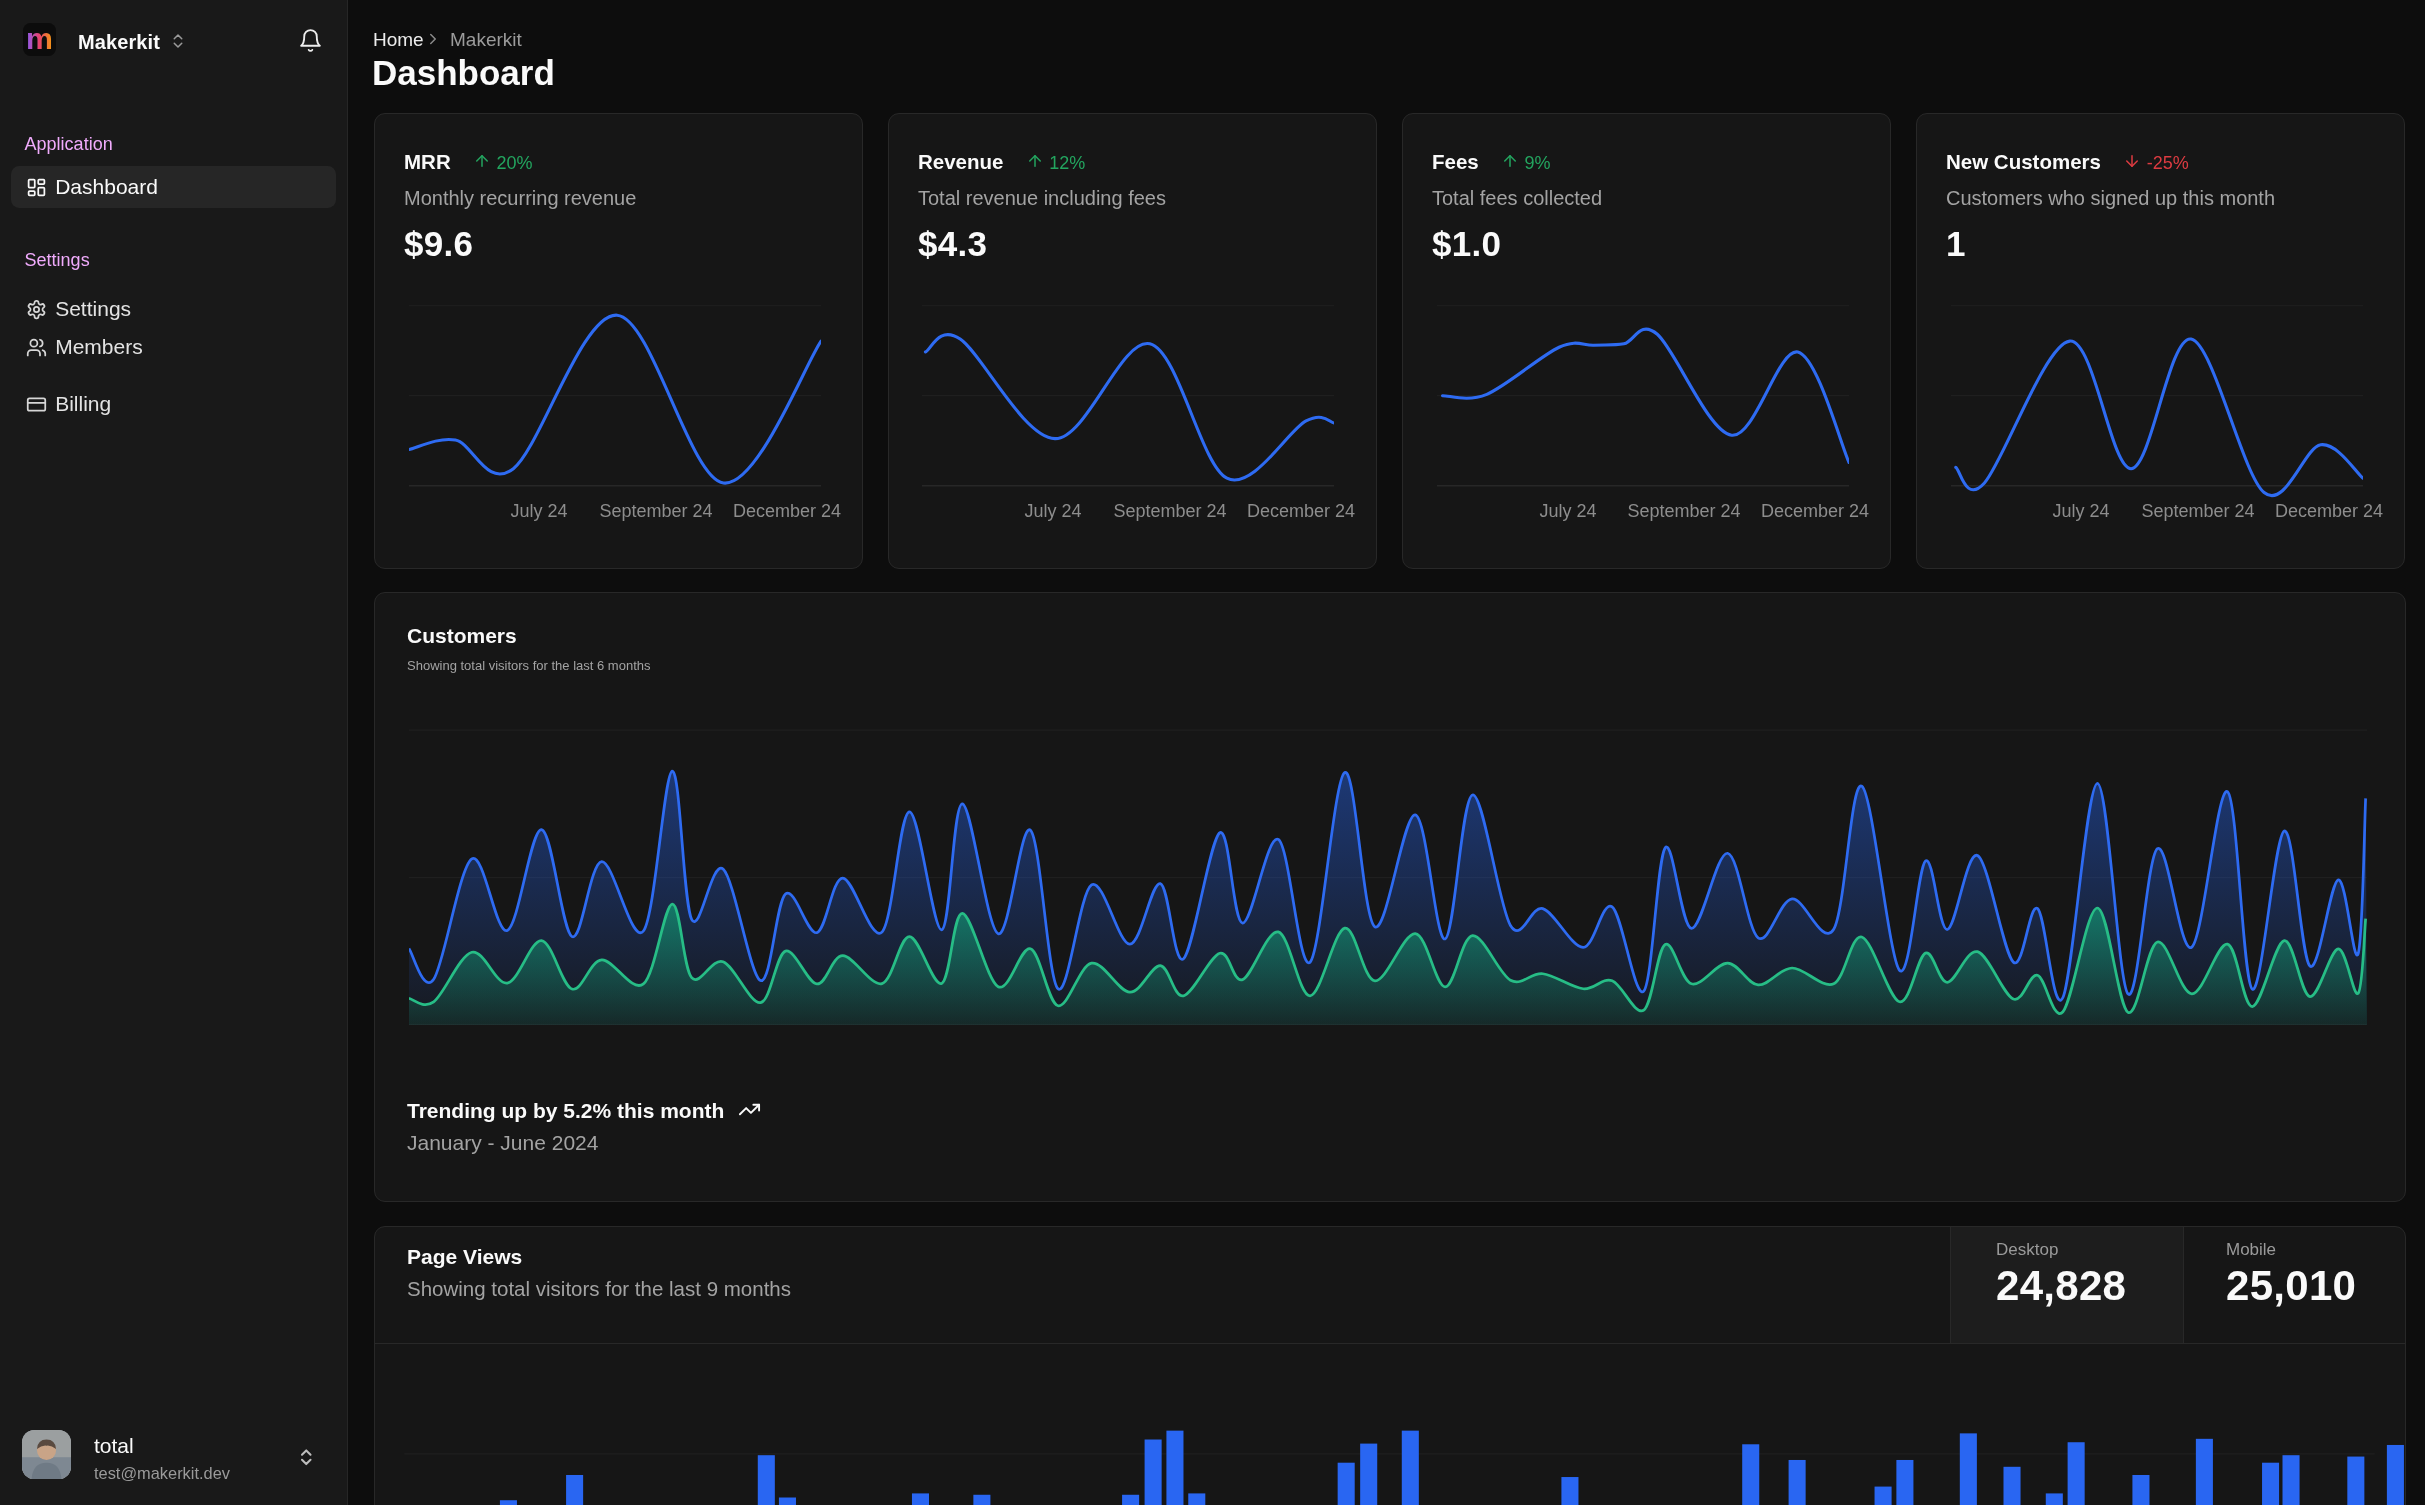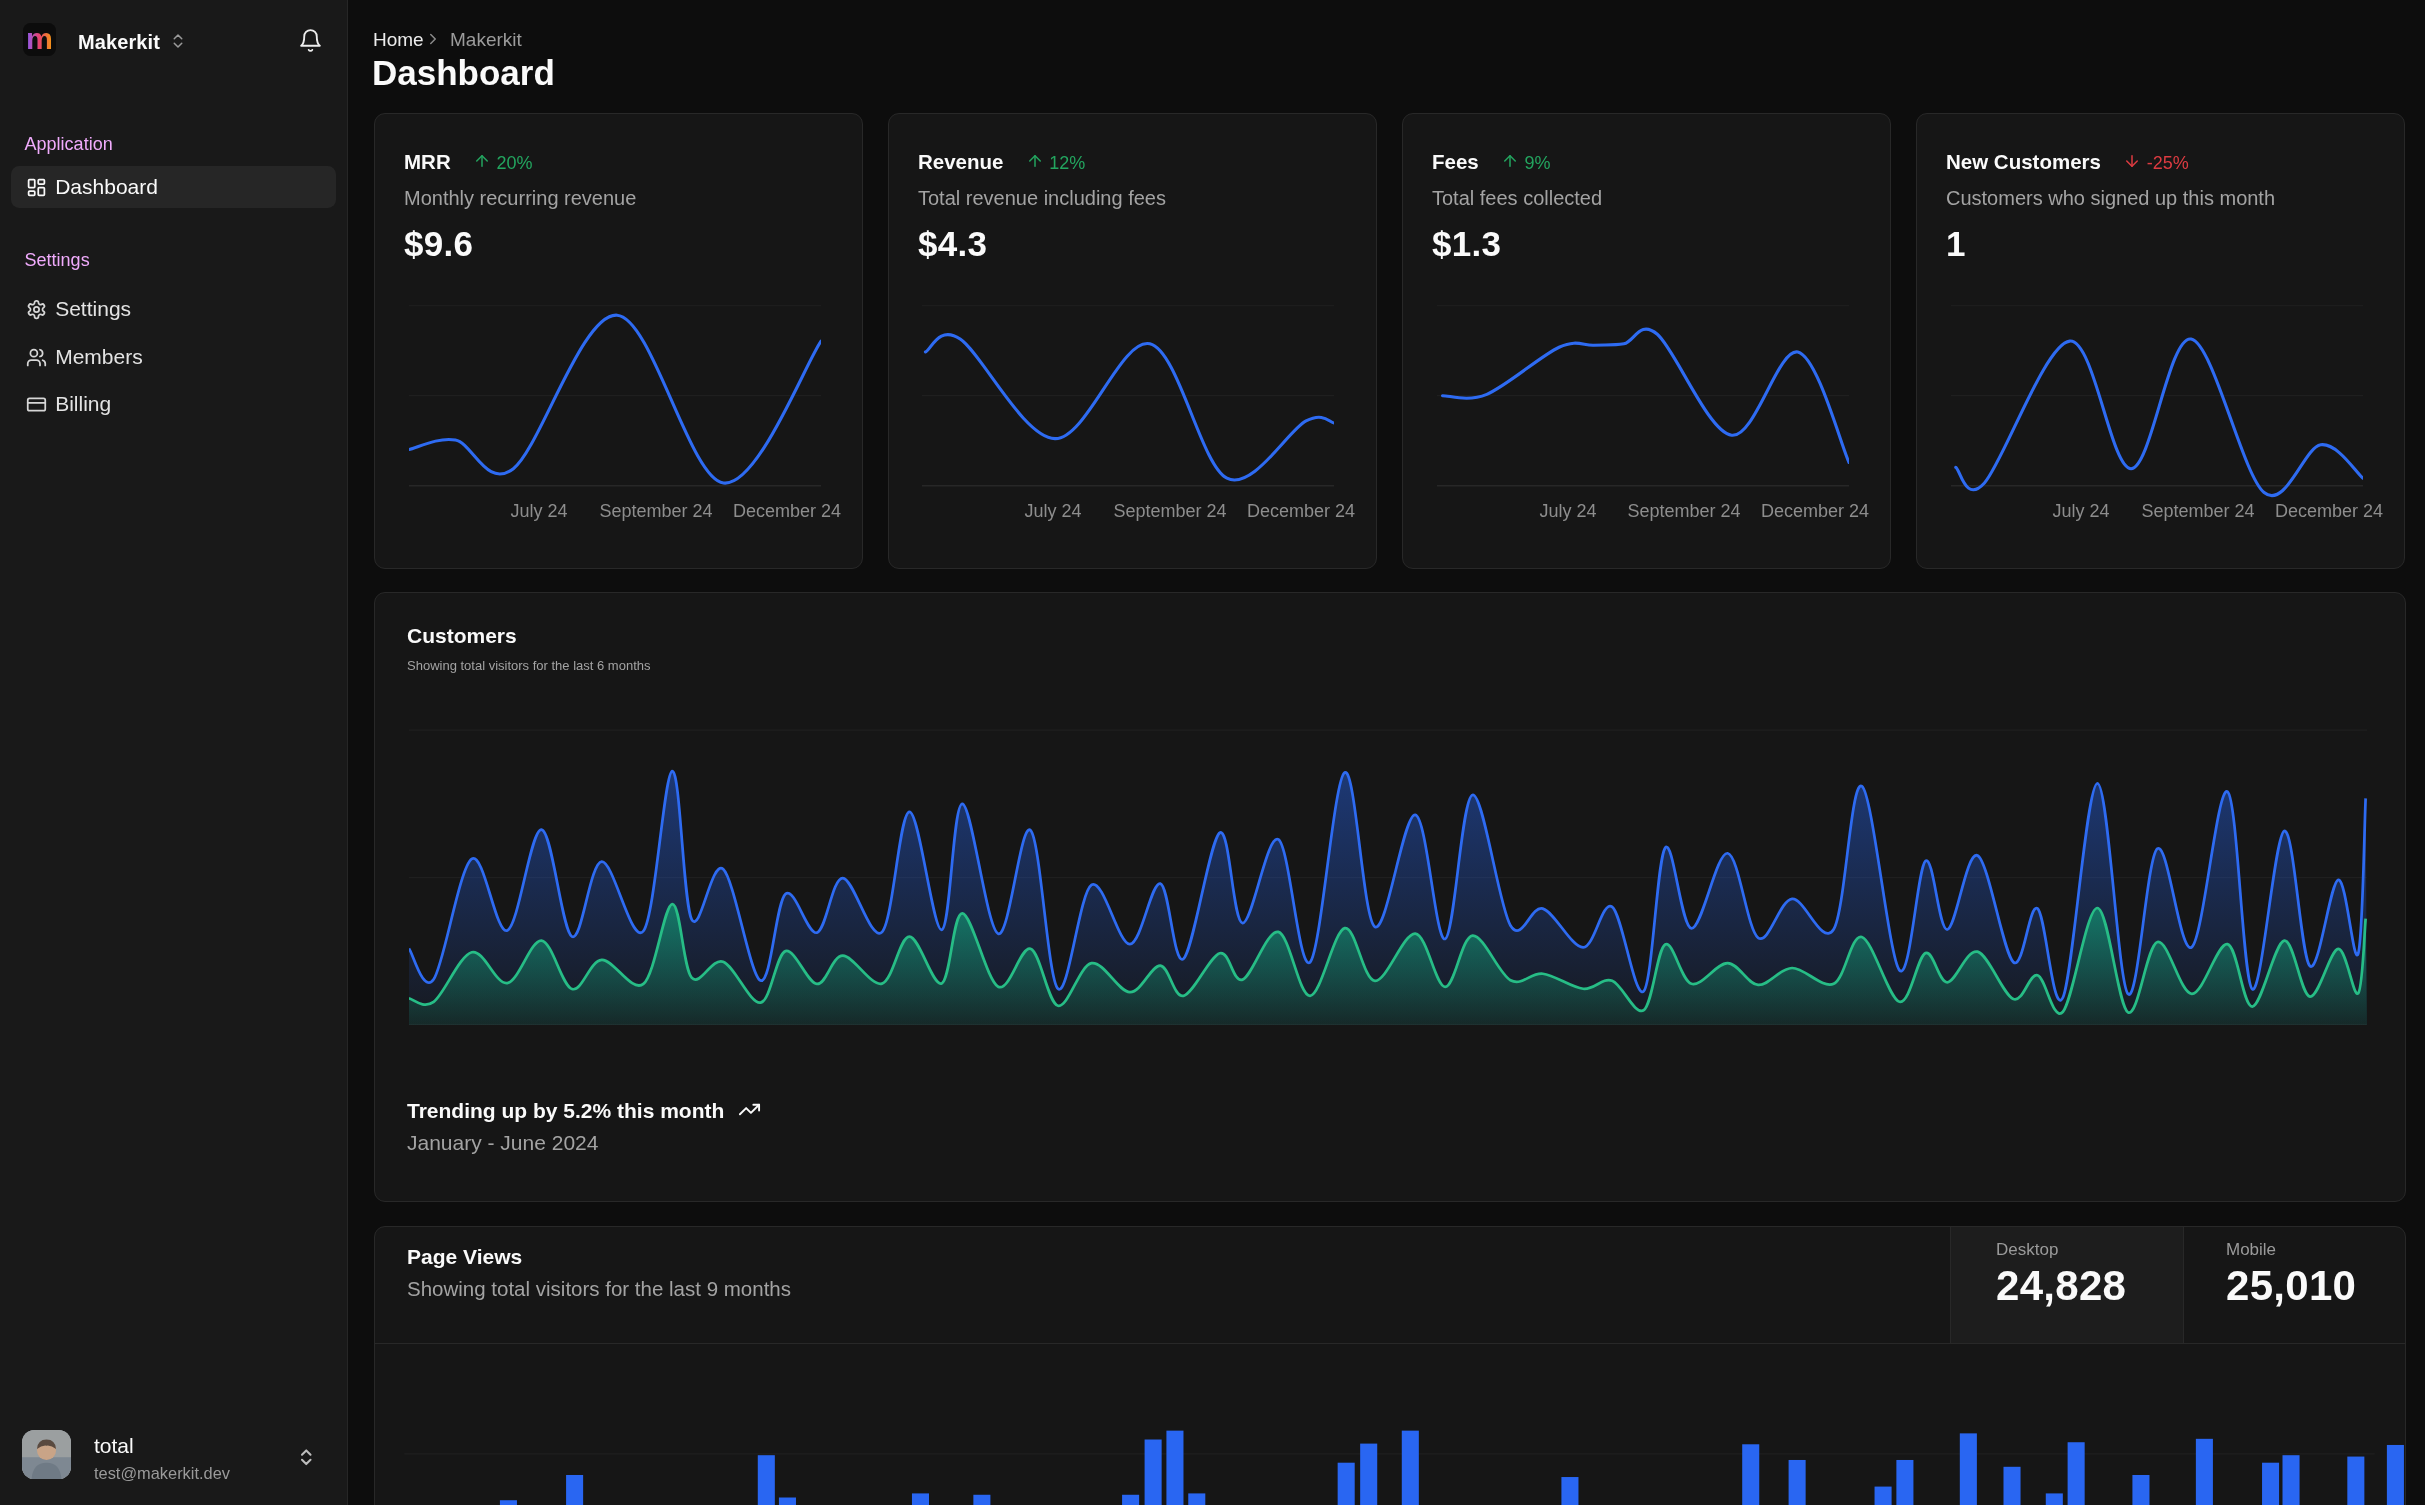--- a/index.html
+++ b/index.html
@@ -65,21 +65,21 @@
   </div>
 
   <div class="seclabel" style="top:250px">Settings</div>
   <div class="navitem" style="top:288px">
     <svg width="21" height="21" viewBox="0 0 24 24" fill="none" stroke="#d6d6d6" stroke-width="2" stroke-linecap="round" stroke-linejoin="round">
       <path d="M12.22 2h-.44a2 2 0 0 0-2 2v.18a2 2 0 0 1-1 1.73l-.43.25a2 2 0 0 1-2 0l-.15-.08a2 2 0 0 0-2.73.73l-.22.38a2 2 0 0 0 .73 2.73l.15.1a2 2 0 0 1 1 1.72v.51a2 2 0 0 1-1 1.74l-.15.09a2 2 0 0 0-.73 2.73l.22.38a2 2 0 0 0 2.73.73l.15-.08a2 2 0 0 1 2 0l.43.25a2 2 0 0 1 1 1.73V20a2 2 0 0 0 2 2h.44a2 2 0 0 0 2-2v-.18a2 2 0 0 1 1-1.73l.43-.25a2 2 0 0 1 2 0l.15.08a2 2 0 0 0 2.73-.73l.22-.39a2 2 0 0 0-.73-2.73l-.15-.08a2 2 0 0 1-1-1.74v-.5a2 2 0 0 1 1-1.74l.15-.09a2 2 0 0 0 .73-2.73l-.22-.38a2 2 0 0 0-2.73-.73l-.15.08a2 2 0 0 1-2 0l-.43-.25a2 2 0 0 1-1-1.73V4a2 2 0 0 0-2-2z"></path>
       <circle cx="12" cy="12" r="3"></circle>
     </svg>
     Settings
   </div>
-  <div class="navitem" style="top:336px">
+  <div class="navitem" style="top:326px">
     <svg width="21" height="21" viewBox="0 0 24 24" fill="none" stroke="#d6d6d6" stroke-width="2" stroke-linecap="round" stroke-linejoin="round">
       <path d="M16 21v-2a4 4 0 0 0-4-4H6a4 4 0 0 0-4 4v2"></path>
         <circle cx="9" cy="7" r="4"></circle>
       <path d="M22 21v-2a4 4 0 0 0-3-3.87"></path>
         <path d="M16 3.13a4 4 0 0 1 0 7.75"></path>
     </svg>
     Members
   </div>
   <div class="navitem" style="top:383px">
     <svg width="21" height="21" viewBox="0 0 24 24" fill="none" stroke="#d6d6d6" stroke-width="2" stroke-linecap="round" stroke-linejoin="round">
@@ -155,21 +155,21 @@
 
 <div class="card" style="left:1402px;top:113px;width:489px;height:456px"></div>
 <div class="ctitle" style="left:1432px;top:150px">Fees
   <svg style="vertical-align:-1.4px;margin-left:16.4px" width="18" height="18" viewBox="0 0 24 24" fill="none" stroke="#23a55f" stroke-width="2" stroke-linecap="round" stroke-linejoin="round">
       <path d="M12 19V5"></path>
       <path d="M5 12l7-7 7 7"></path>
     </svg>
   <span class="badge up">9%</span>
 </div>
 <div class="csub" style="left:1432px;top:187px">Total fees collected</div>
-<div class="cval" style="left:1432px;top:224px">$1.3</div>
+<div class="cval" style="left:1432px;top:224px">$1.0</div>
 <svg class="abs" style="left:1437px;top:300px" width="412" height="205" viewBox="0 0 604 300">
   <line x1="0" y1="8" x2="604" y2="8" stroke="#1d1d1d" stroke-width="2"></line>
   <line x1="0" y1="140" x2="604" y2="140" stroke="#1f1f1f" stroke-width="2"></line>
   <line x1="0" y1="272" x2="604" y2="272" stroke="#272727" stroke-width="2"></line>
   <path d="M8.0,140.0 C18.8,139.7 44.5,149.8 73.0,138.0 C101.5,126.2 152.8,81.0 179.0,69.0 C205.2,57.0 214.2,66.8 230.0,66.0 C245.8,65.2 258.5,66.7 274.0,64.0 C289.5,61.3 296.7,27.7 323.0,50.0 C349.3,72.3 397.7,193.7 432.0,198.0 C466.3,202.3 500.3,69.3 529.0,76.0 C557.7,82.7 591.5,211.0 604.0,238.0" fill="none" stroke="#2e6bf2" stroke-width="4.5" stroke-linecap="round"></path>
 </svg>
 <div class="xlab" style="left:1556px;top:501px">July 24</div>
 <div class="xlab" style="left:1672px;top:501px">September 24</div>
 <div class="xlab" style="left:1803px;top:501px">December 24</div>
 

